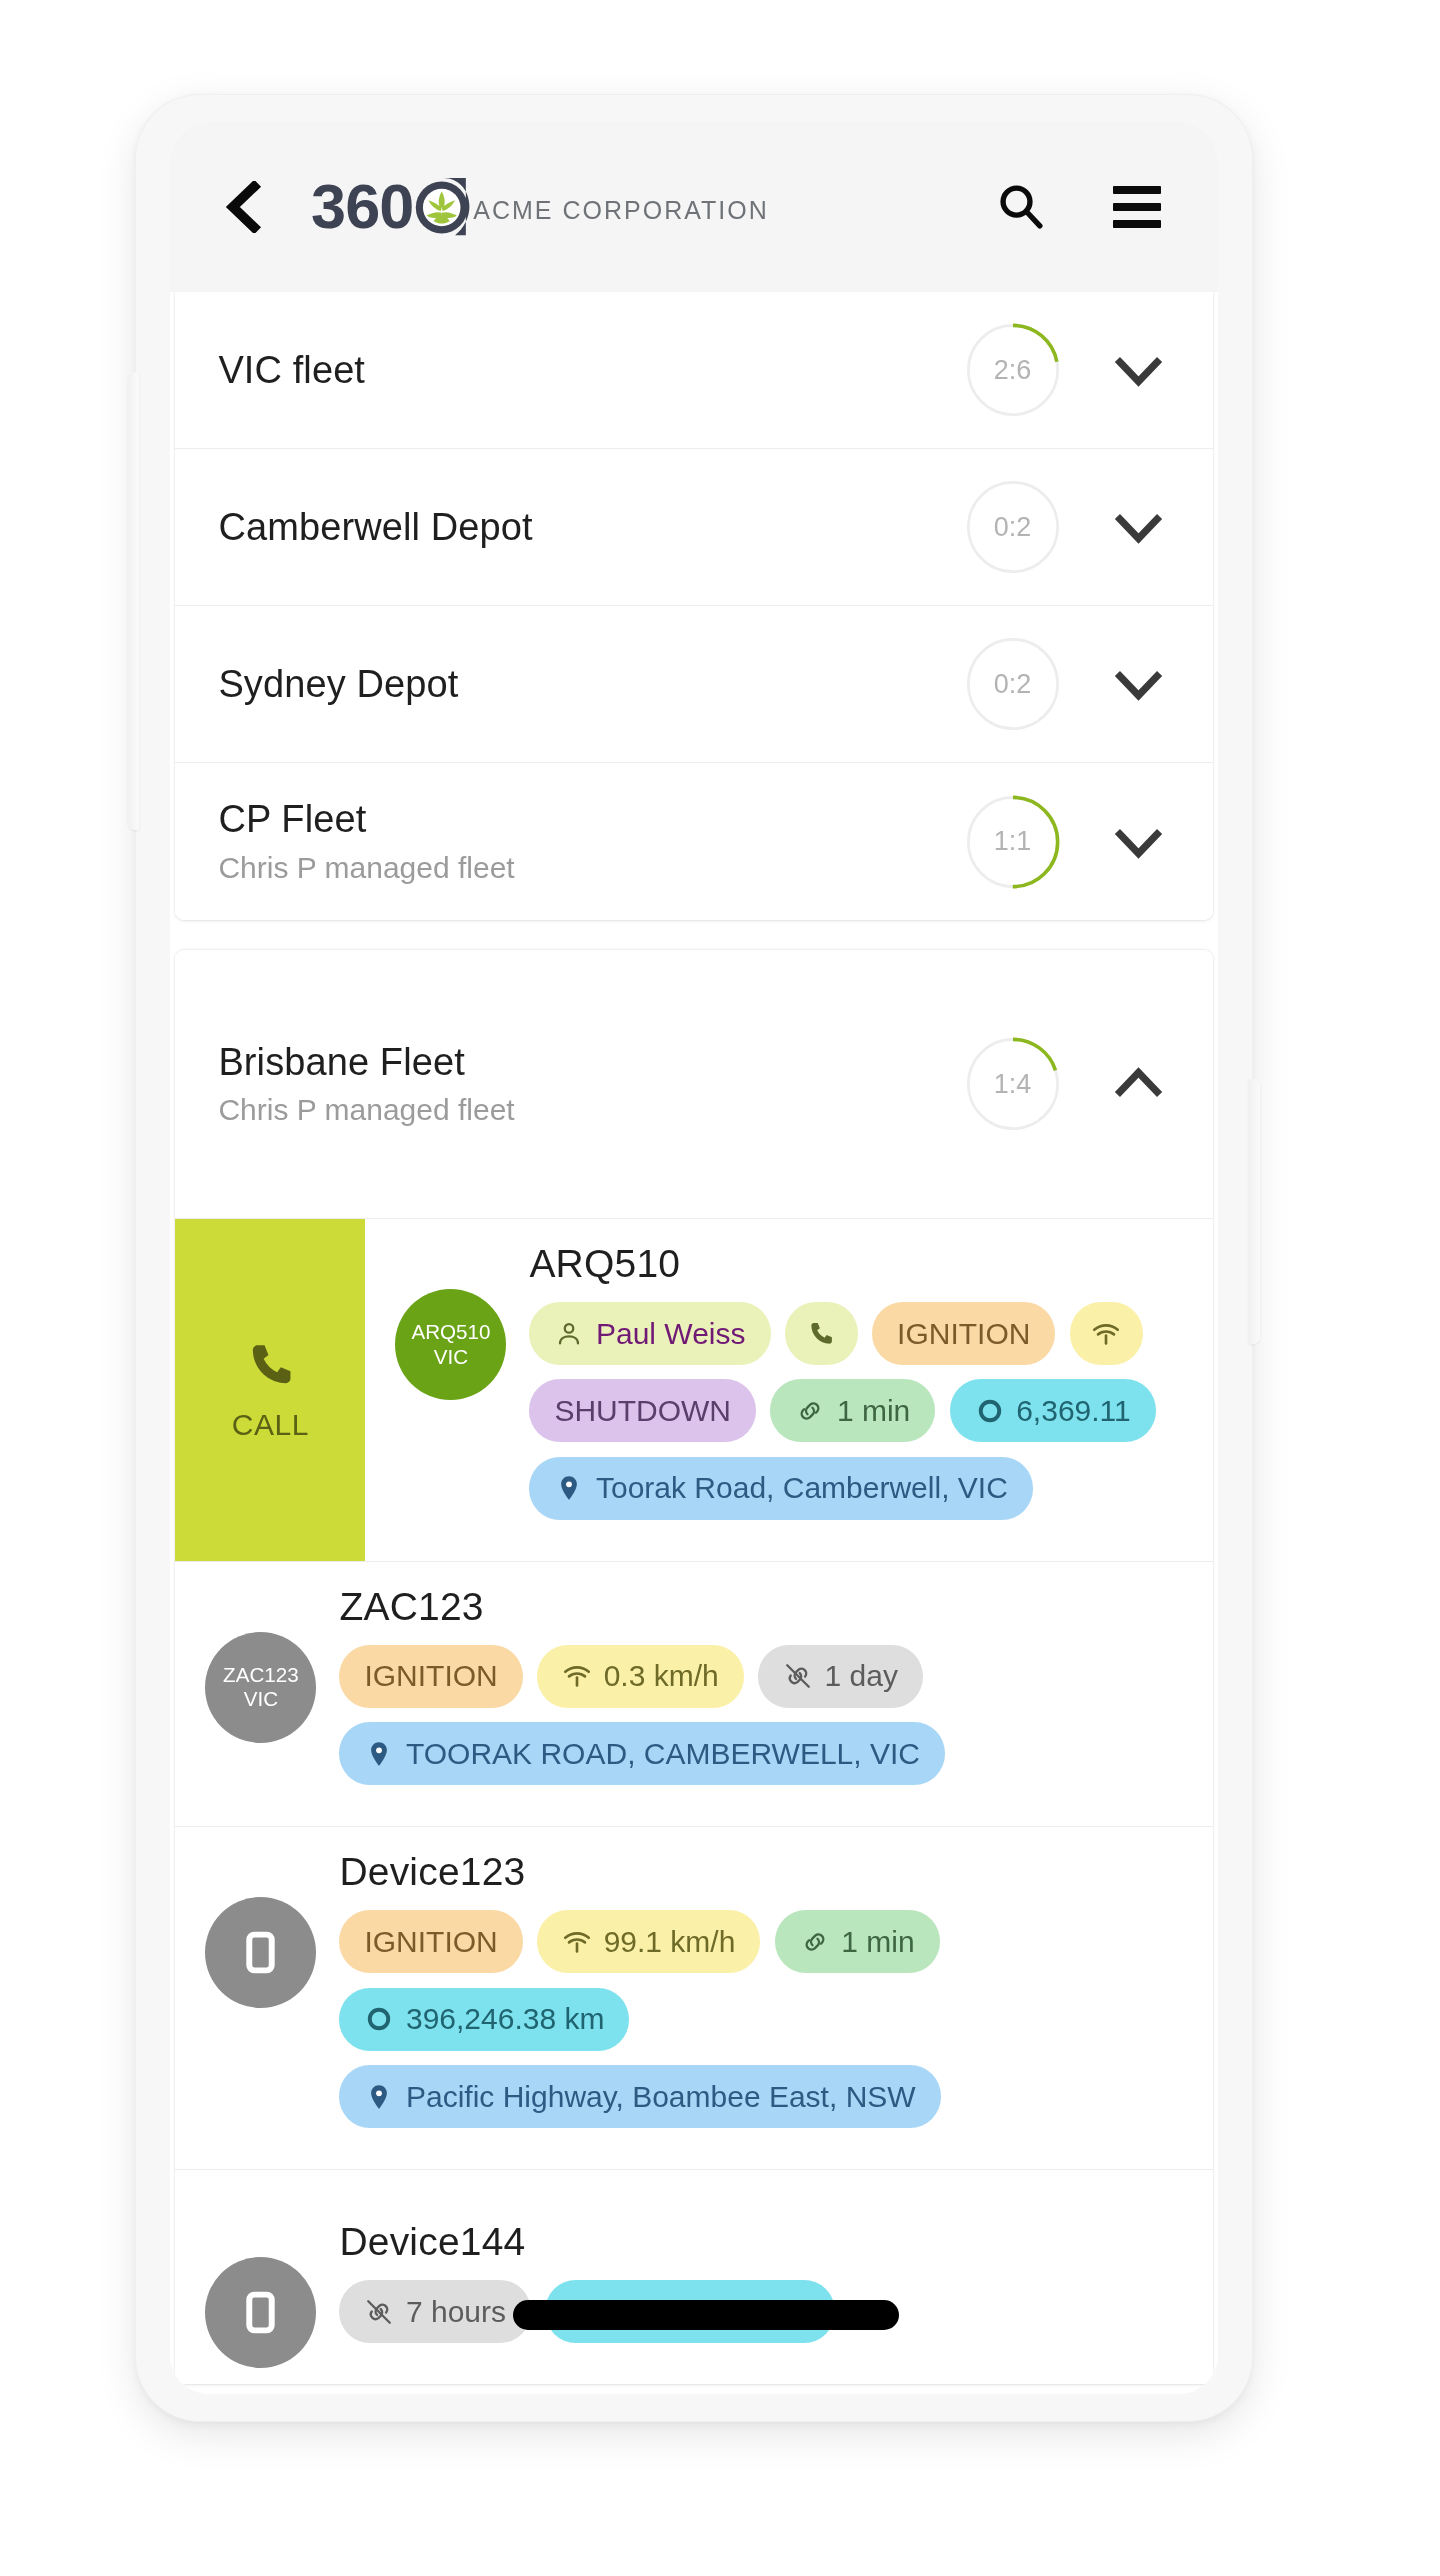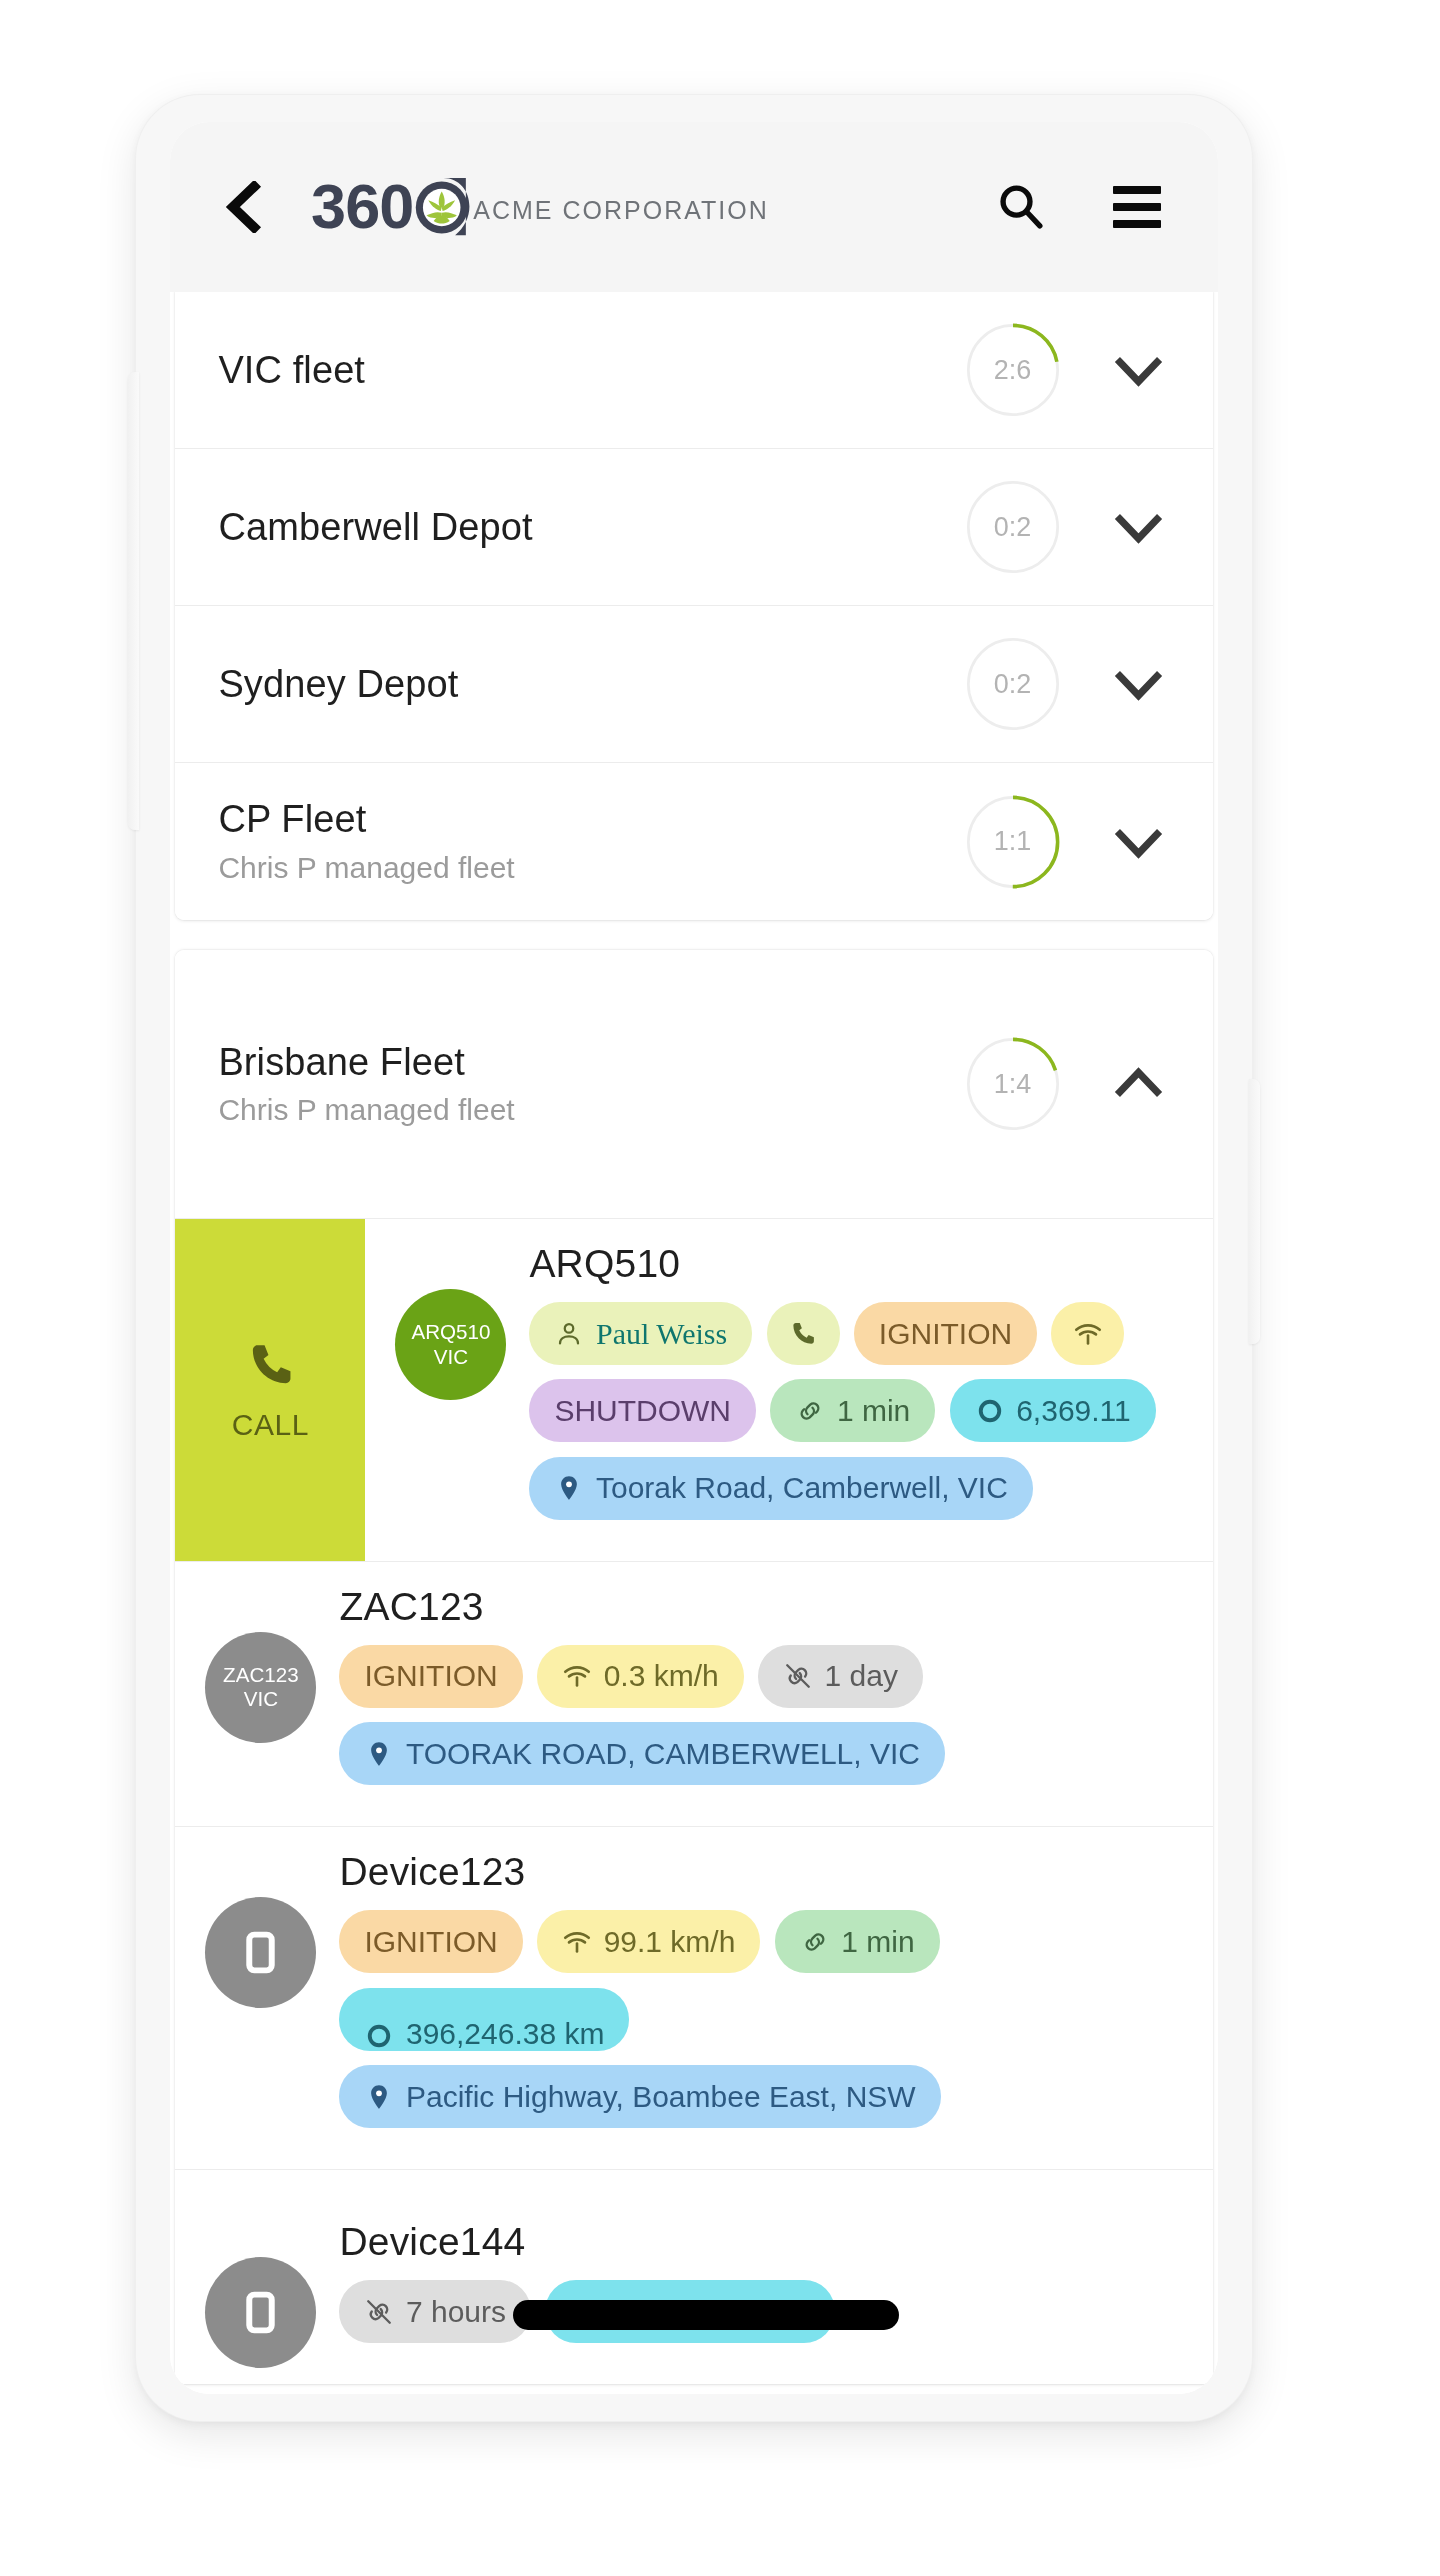--- a/index.html
+++ b/index.html
@@ -354,21 +354,21 @@
               <div class="swipe-label" style="color: rgb(90, 97, 20);">CALL</div>
             </div>
             <div class="device-body">
               <div class="avatar" style="background: rgb(106, 163, 22);">
                 <div class="avatar-line">ARQ510</div>
                 <div class="avatar-line">VIC</div>
               </div>
               <div class="device-main">
                 <div class="device-name">ARQ510</div>
                 <div class="chip-row">
-                  <span class="chip" style="background: rgb(234, 242, 186); color: #0f766e; font-family: Liberation Serif, serif;">
+                  <span class="chip" style="background: rgb(234, 242, 186); color: #701a75;">
                     <svg width="30" height="30" viewBox="0 0 24 24" style="flex: 0 0 auto;">
                       <circle cx="12" cy="7.5" r="3.4" fill="none" stroke="#5d6a2b" stroke-width="1.8"></circle>
                       <path d="M4.8 19.5c0-3.6 3.2-5.6 7.2-5.6s7.2 2 7.2 5.6" fill="none" stroke="#5d6a2b" stroke-width="1.8" stroke-linecap="round"></path>
                     </svg>
                     <span>Paul Weiss</span>
                   </span>
                   <span class="chip icon-only" style="background: rgb(234, 242, 186); color: rgb(93, 106, 43);">
                     <svg width="30" height="30" viewBox="0 0 24 24" style="flex: 0 0 auto;">
                       <path d="M6.2 3.2h3.2l1.7 4.2-2.1 1.6a12.5 12.5 0 0 0 5.9 5.9l1.6-2.1 4.2 1.7v3.2c0 1.1-.9 2-2 2C10.9 19.7 4.3 13.1 4.3 5.2c0-1.1.9-2 1.9-2z" fill="#5d6a2b"></path>
                     </svg>
@@ -478,21 +478,21 @@
                   </span>
                   <span class="chip" style="background: rgb(185, 230, 189); color: rgb(63, 102, 66);">
                     <svg width="30" height="30" viewBox="0 0 24 24" style="flex: 0 0 auto;">
                       <path d="M10 14.6a3.9 3.9 0 0 1 0-5.5l2.2-2.2a3.9 3.9 0 0 1 5.5 5.5l-1 1" fill="none" stroke="#3f6642" stroke-width="1.9" stroke-linecap="round"></path>
                       <path d="M14 9.4a3.9 3.9 0 0 1 0 5.5l-2.2 2.2a3.9 3.9 0 0 1-5.5-5.5l1-1" fill="none" stroke="#3f6642" stroke-width="1.9" stroke-linecap="round"></path>
                     </svg>
                     <span>1 min</span>
                   </span>
                 </div>
                 <div class="chip-row">
-                  <span class="chip" style="background: rgb(125, 226, 237); color: rgb(31, 100, 112); align-items: flex-end;">
+                  <span class="chip" style="background: rgb(125, 226, 237); color: rgb(31, 100, 112);">
                     <svg width="30" height="30" viewBox="0 0 24 24" style="flex: 0 0 auto;">
                       <circle cx="12" cy="12" r="7.4" fill="none" stroke="#1f6470" stroke-width="3.1"></circle>
                     </svg>
                     <span>396,246.38 km</span>
                   </span>
                 </div>
                 <div class="chip-row">
                   <span class="chip" style="background: rgb(168, 214, 247); color: rgb(45, 90, 130);">
                     <svg width="30" height="30" viewBox="0 0 24 24" style="flex: 0 0 auto;">
                       <path d="M12 2.6c-3.5 0-6.3 2.8-6.3 6.3 0 4.7 6.3 12.5 6.3 12.5s6.3-7.8 6.3-12.5c0-3.5-2.8-6.3-6.3-6.3z" fill="#2d5a82"></path>

